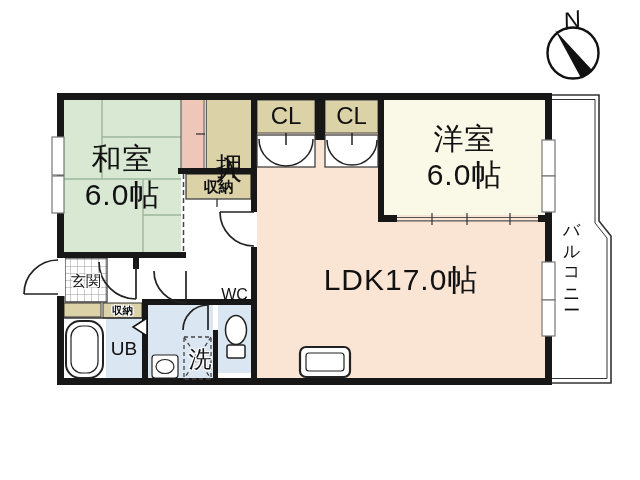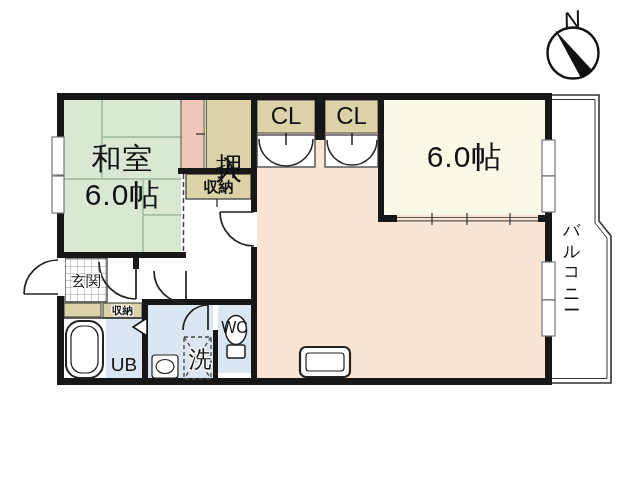--- a/index.html
+++ b/index.html
@@ -177,33 +177,35 @@
   <span class="l1">6.0帖</span>
 </div>
 
 <div class="lbl vert" style="left:207px;top:102px;width:44px;height:66px;font-size:26px;letter-spacing:2px;">押入</div>
 
 <div class="lbl" style="left:257px;top:100px;width:58px;height:33px;font-size:24px;">CL</div>
 
 <div class="lbl" style="left:325px;top:100px;width:53px;height:33px;font-size:24px;">CL</div>
 
 <div class="lbl big room2" style="left:384px;top:115px;width:161px;height:84px;">
+  <span class="l1">洋室</span>
   <span class="l1">6.0帖</span>
 </div>
 
+<div class="lbl big" style="left:257px;top:261px;width:288px;height:38px;">LDK17.0帖</div>
 
 <div class="lbl vert" style="left:558px;top:185px;width:26px;height:145px;font-size:17px;letter-spacing:3px;">バルコニー</div>
 
 <div class="lbl halo" style="left:65px;top:271px;width:42px;height:19px;font-size:15px;font-weight:normal;">玄関</div>
 
 <div class="lbl" style="left:186px;top:176px;width:65px;height:21px;font-size:15px;font-weight:bold;">収納</div>
 
 <div class="lbl halo" style="left:103px;top:304px;width:39px;height:13px;font-size:10.5px;font-weight:bold;">収納</div>
 
-<div class="lbl" style="left:106px;top:338px;width:36px;height:22px;font-size:19px;margin-top:16px;">UB</div>
+<div class="lbl" style="left:106px;top:338px;width:36px;height:22px;font-size:19px;">UB</div>
 
 <div class="lbl halo" style="left:186px;top:346px;width:28px;height:28px;font-size:23px;">洗</div>
 
-<div class="lbl" style="left:218px;top:319px;width:33px;height:17px;font-size:16px;">WC</div>
+<div class="lbl" style="left:218px;top:286px;width:33px;height:17px;font-size:16px;">WC</div>
 
 <div class="lbl" style="left:556px;top:5px;width:32px;height:30px;font-size:24px;font-style:italic;transform:rotate(-12deg);">N</div>
 
 </div>
 
 </body></html>

